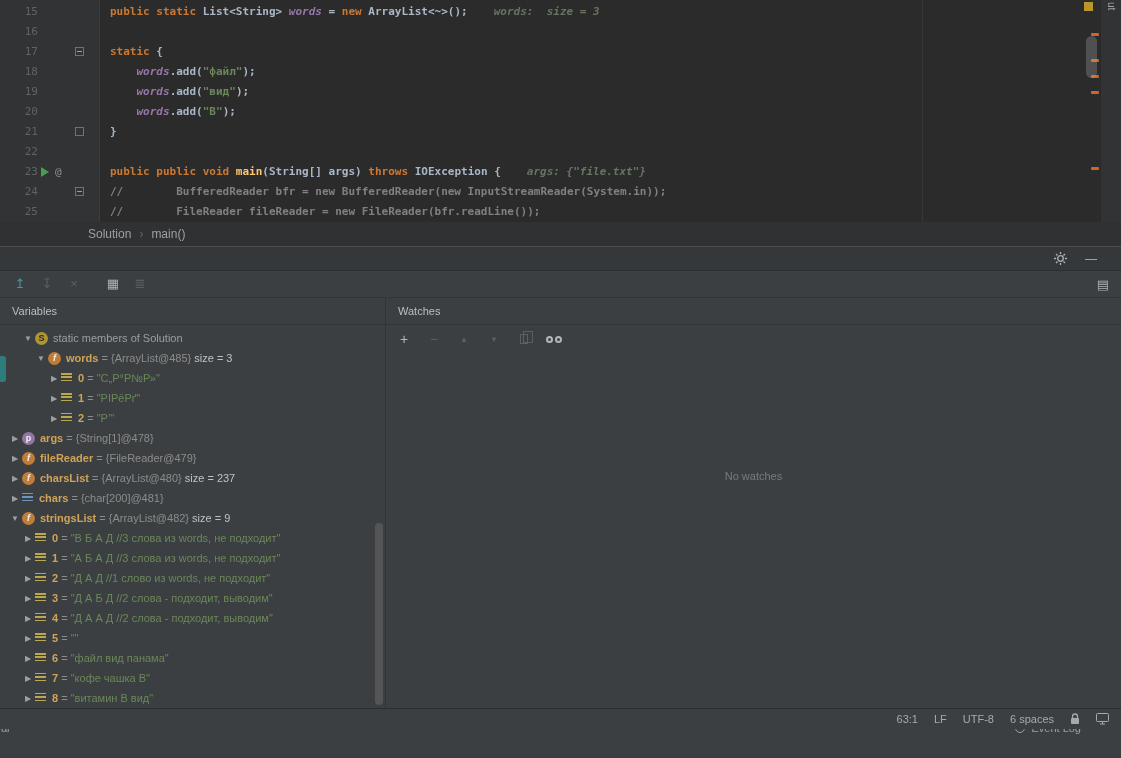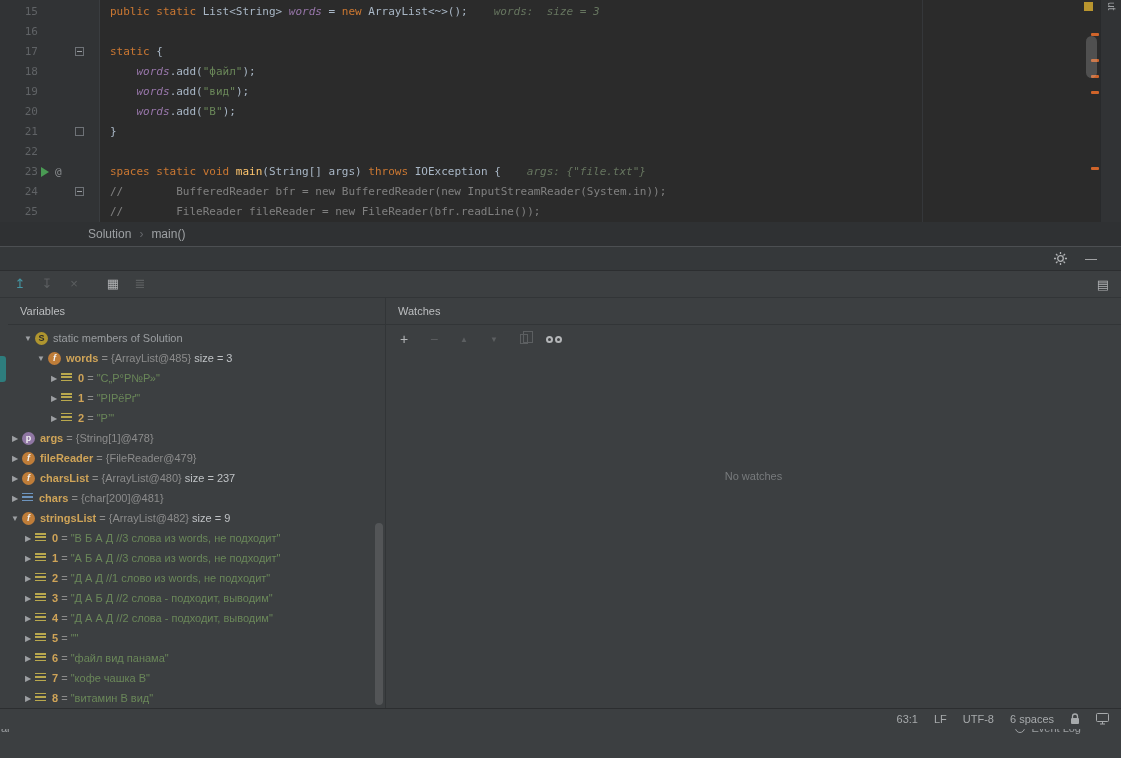--- a/index.html
+++ b/index.html
@@ -12,21 +12,21 @@
   .gutter-bg { position:absolute; left:0; top:0; width:100px; height:222px; background:#313335; border-right:1px solid #3a3d40; }
   .margin-guide { position:absolute; left:922px; top:0; width:1px; height:222px; background:#35373a; }
   .elines { position:absolute; left:0; top:2px; width:100%; }
   .eline { position:relative; height:20px; line-height:20px; font-family:"DejaVu Sans Mono", monospace; font-size:11px; white-space:pre; }
   .lnum { position:absolute; left:8px; top:0; width:30px; text-align:right; color:#606366; }
   .g-run { position:absolute; left:41px; top:5px; width:0; height:0;
            border-left:8px solid #4a9b54; border-top:5px solid transparent; border-bottom:5px solid transparent; }
   .g-at  { position:absolute; left:55px; top:0; color:#8c8f92; }
   .g-fold { position:absolute; left:75px; top:5px; width:9px; height:9px; border:1px solid #6e7277; }
   .g-fold.minus::after { content:""; position:absolute; left:1px; top:3px; width:5px; height:1px; background:#9b9ea2; }
-  .code { position:absolute; left:110px; top:0; }
+  .code { position:absolute; left:110px; top:0;font-weight:bold; }
   .seg-kw { color:#cc7832; }
   .seg-plain { color:#a9b7c6; }
   .seg-field { color:#9876aa; font-style:italic; }
   .seg-method { color:#ffc66e; }
   .seg-str { color:#6a8759; }
   .seg-comment { color:#808080; }
   .seg-hint { color:#66755f; font-style:italic; margin-left:26px; }
   .ann-square { position:absolute; left:1084px; top:2px; width:9px; height:9px; background:#b9952e; }
   .vcs-dash { position:absolute; left:1091px; width:8px; height:3px; background:#d0642a; border-radius:1px; }
   .scroll-thumb { position:absolute; left:1086px; top:36px; width:11px; height:42px; background:rgba(190,190,190,.25); border-radius:6px; }
@@ -48,21 +48,21 @@
   .dt-left { display:flex; align-items:center; gap:11px; }
   .dt-icon { font-size:13px; width:16px; text-align:center; line-height:16px; }
   .dt-icon.en { color:#afb1b3; } .dt-icon.dis { color:#5c5f61; } .dt-icon.accent { color:#4596a4; }
   .dt-icon.gap-before { margin-left:12px; }
   .dt-right { margin-left:auto; }
 
   
   .vars-header, .watch-header { position:absolute; top:298px; height:27px; background:#3c3f41;
         border-bottom:1px solid #323537; display:flex; align-items:center; padding-left:12px;
         font-size:11px; color:#bcbec0; }
-  .vars-header { left:8px; width:385px; }
+  .vars-header { left:0; width:385px; }
   .watch-header { left:385px; width:736px; border-left:1px solid #323537; }
 
   
   .vars-panel { position:absolute; left:0; top:325px; width:385px; height:393px; background:#3c3f41; overflow:hidden; }
   .tree { position:absolute; left:0; top:3px; width:100%; }
   .trow { display:flex; align-items:center; height:20px; font-size:11px; white-space:pre; }
   .tarrow { flex:0 0 14px; text-align:center; color:#9da0a3; font-size:8px; }
   .ticon { flex:0 0 13px; width:13px; height:13px; margin-right:5px; display:flex; align-items:center; justify-content:center;
            font-size:9px; font-weight:bold; border-radius:50%; }
   .ticon-static { background:#af952f; color:#2b2b2b; }
@@ -116,21 +116,21 @@
     <div class="margin-guide"></div>
     <div class="elines">
         <div class="eline"><span class="lnum">15</span><span class="code"><span class="seg-kw">public static </span><span class="seg-plain">List&lt;String&gt; </span><span class="seg-field">words</span><span class="seg-plain"> = </span><span class="seg-kw">new</span><span class="seg-plain"> ArrayList&lt;~&gt;();</span><span class="seg-hint">words:  size = 3</span></span></div>
         <div class="eline"><span class="lnum">16</span><span class="code"></span></div>
         <div class="eline"><span class="lnum">17</span><span class="g-fold minus"></span><span class="code"><span class="seg-kw">static</span><span class="seg-plain"> {</span></span></div>
         <div class="eline"><span class="lnum">18</span><span class="code"><span class="seg-plain">    </span><span class="seg-field">words</span><span class="seg-plain">.add(</span><span class="seg-str">"файл"</span><span class="seg-plain">);</span></span></div>
         <div class="eline"><span class="lnum">19</span><span class="code"><span class="seg-plain">    </span><span class="seg-field">words</span><span class="seg-plain">.add(</span><span class="seg-str">"вид"</span><span class="seg-plain">);</span></span></div>
         <div class="eline"><span class="lnum">20</span><span class="code"><span class="seg-plain">    </span><span class="seg-field">words</span><span class="seg-plain">.add(</span><span class="seg-str">"В"</span><span class="seg-plain">);</span></span></div>
         <div class="eline"><span class="lnum">21</span><span class="g-fold"></span><span class="code"><span class="seg-plain">}</span></span></div>
         <div class="eline"><span class="lnum">22</span><span class="code"></span></div>
-        <div class="eline"><span class="lnum">23</span><span class="g-run"></span><span class="g-at">@</span><span class="code"><span class="seg-kw">spaces static void </span><span class="seg-method">main</span><span class="seg-plain">(String[] args) </span><span class="seg-kw">throws</span><span class="seg-plain"> IOException {</span><span class="seg-hint">args: {"file.txt"}</span></span></div>
+        <div class="eline"><span class="lnum">23</span><span class="g-run"></span><span class="g-at">@</span><span class="code"><span class="seg-kw">public public void </span><span class="seg-method">main</span><span class="seg-plain">(String[] args) </span><span class="seg-kw">throws</span><span class="seg-plain"> IOException {</span><span class="seg-hint">args: {"file.txt"}</span></span></div>
         <div class="eline"><span class="lnum">24</span><span class="g-fold minus"></span><span class="code"><span class="seg-comment">//        BufferedReader bfr = new BufferedReader(new InputStreamReader(System.in));</span></span></div>
         <div class="eline"><span class="lnum">25</span><span class="code"><span class="seg-comment">//        FileReader fileReader = new FileReader(bfr.readLine());</span></span></div>
       </div>
     <div class="ann-square"></div>
     <div class="vcs-dash" style="top:33px"></div>
     <div class="vcs-dash" style="top:59px"></div>
     <div class="vcs-dash" style="top:75px"></div>
     <div class="vcs-dash" style="top:91px"></div>
     <div class="vcs-dash" style="top:167px"></div>
     <div class="scroll-thumb"></div>

